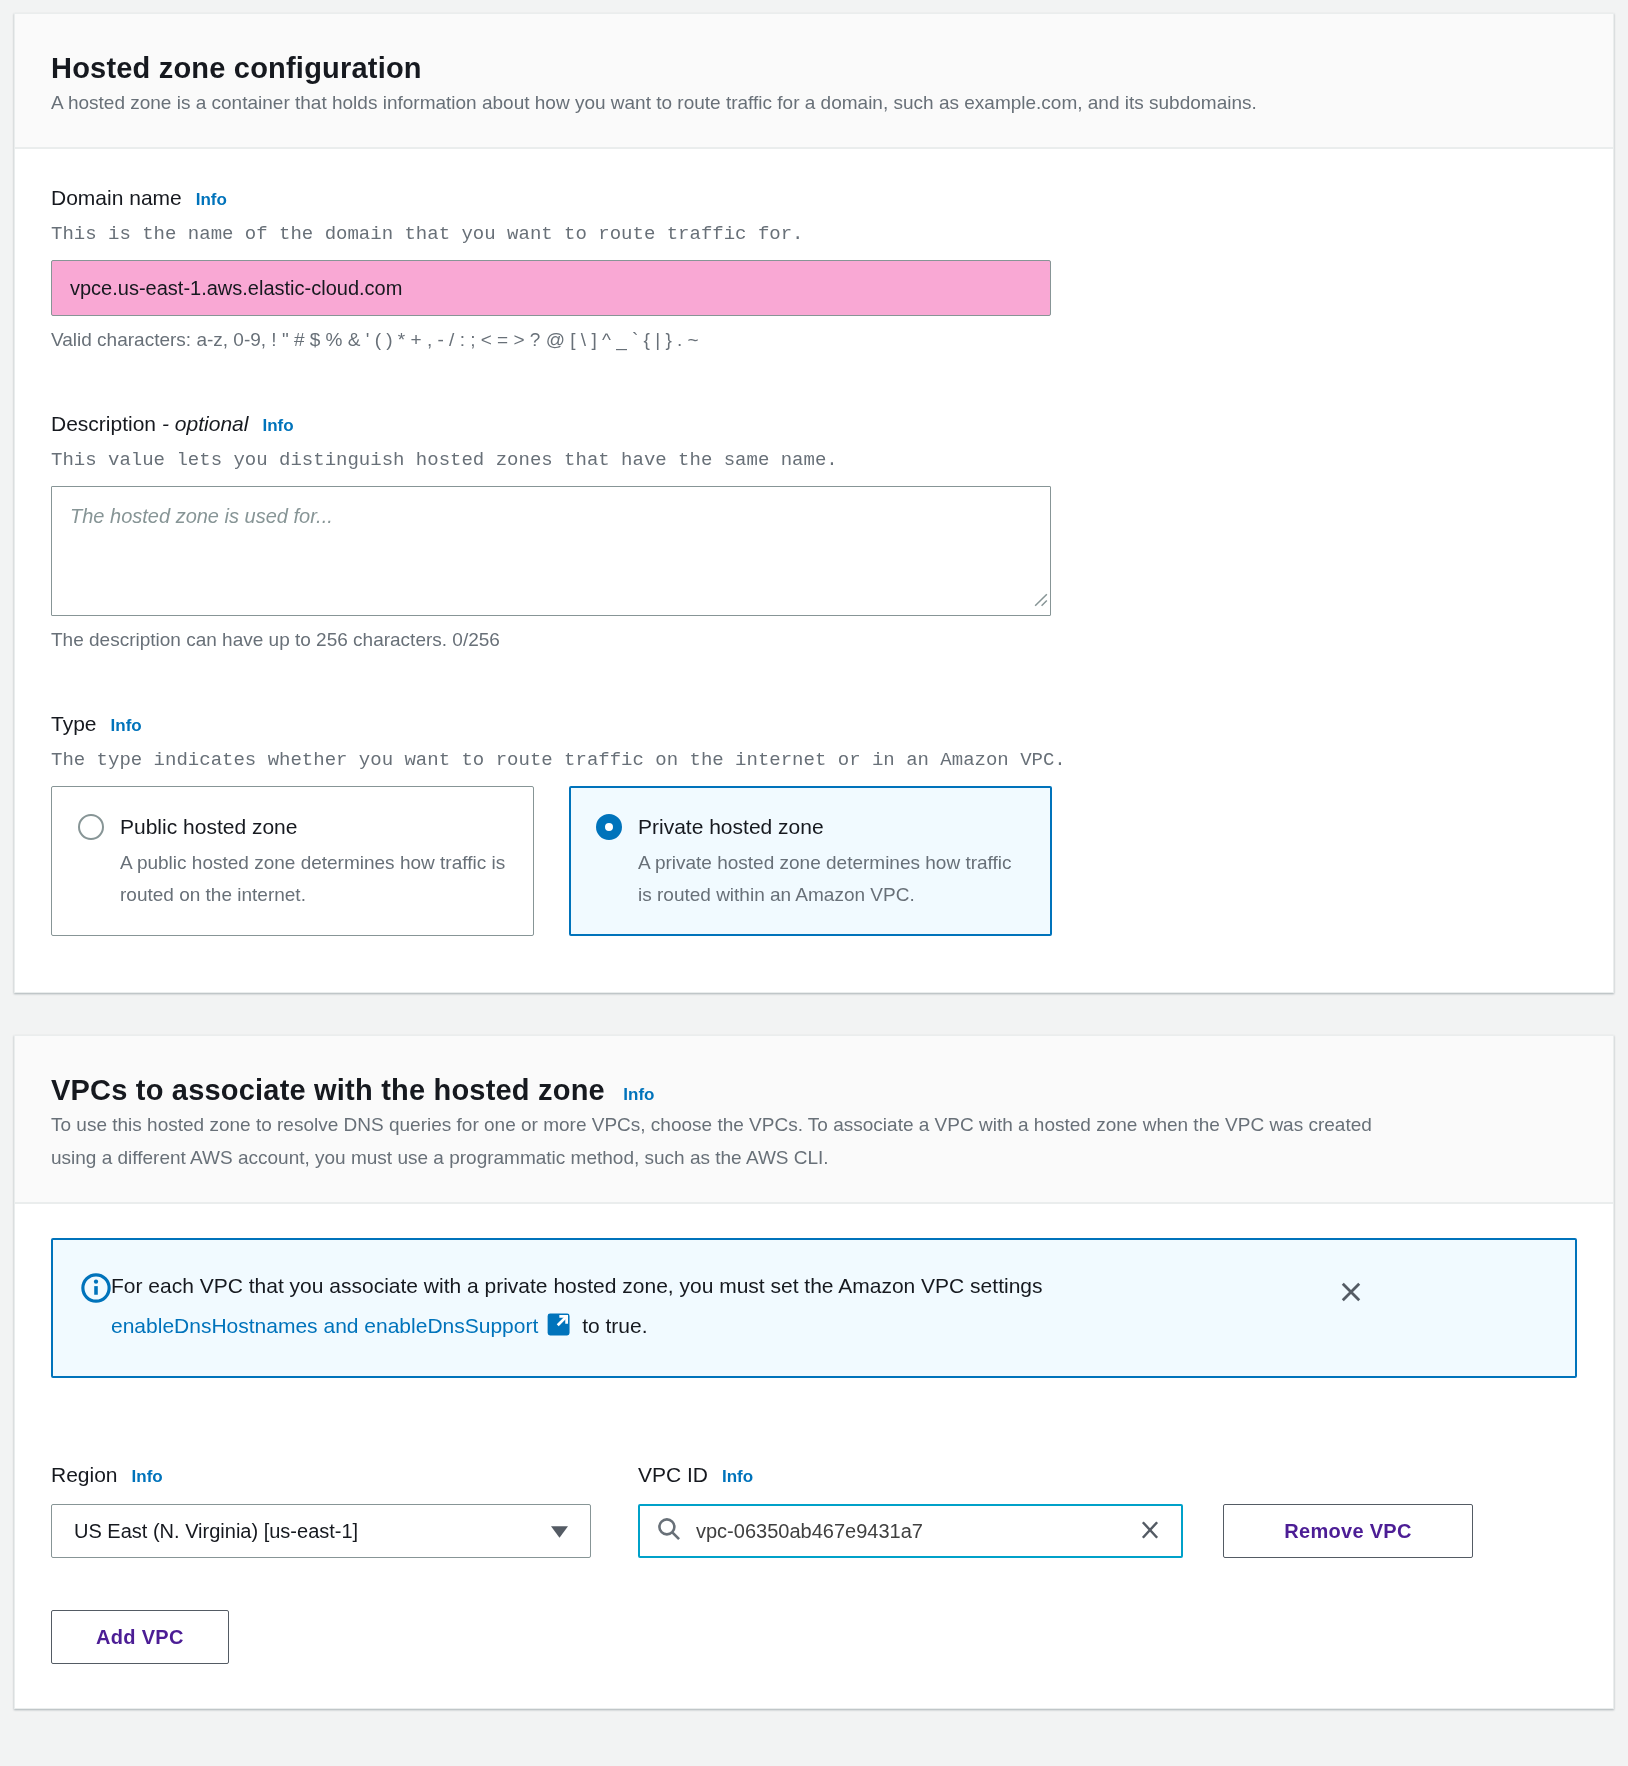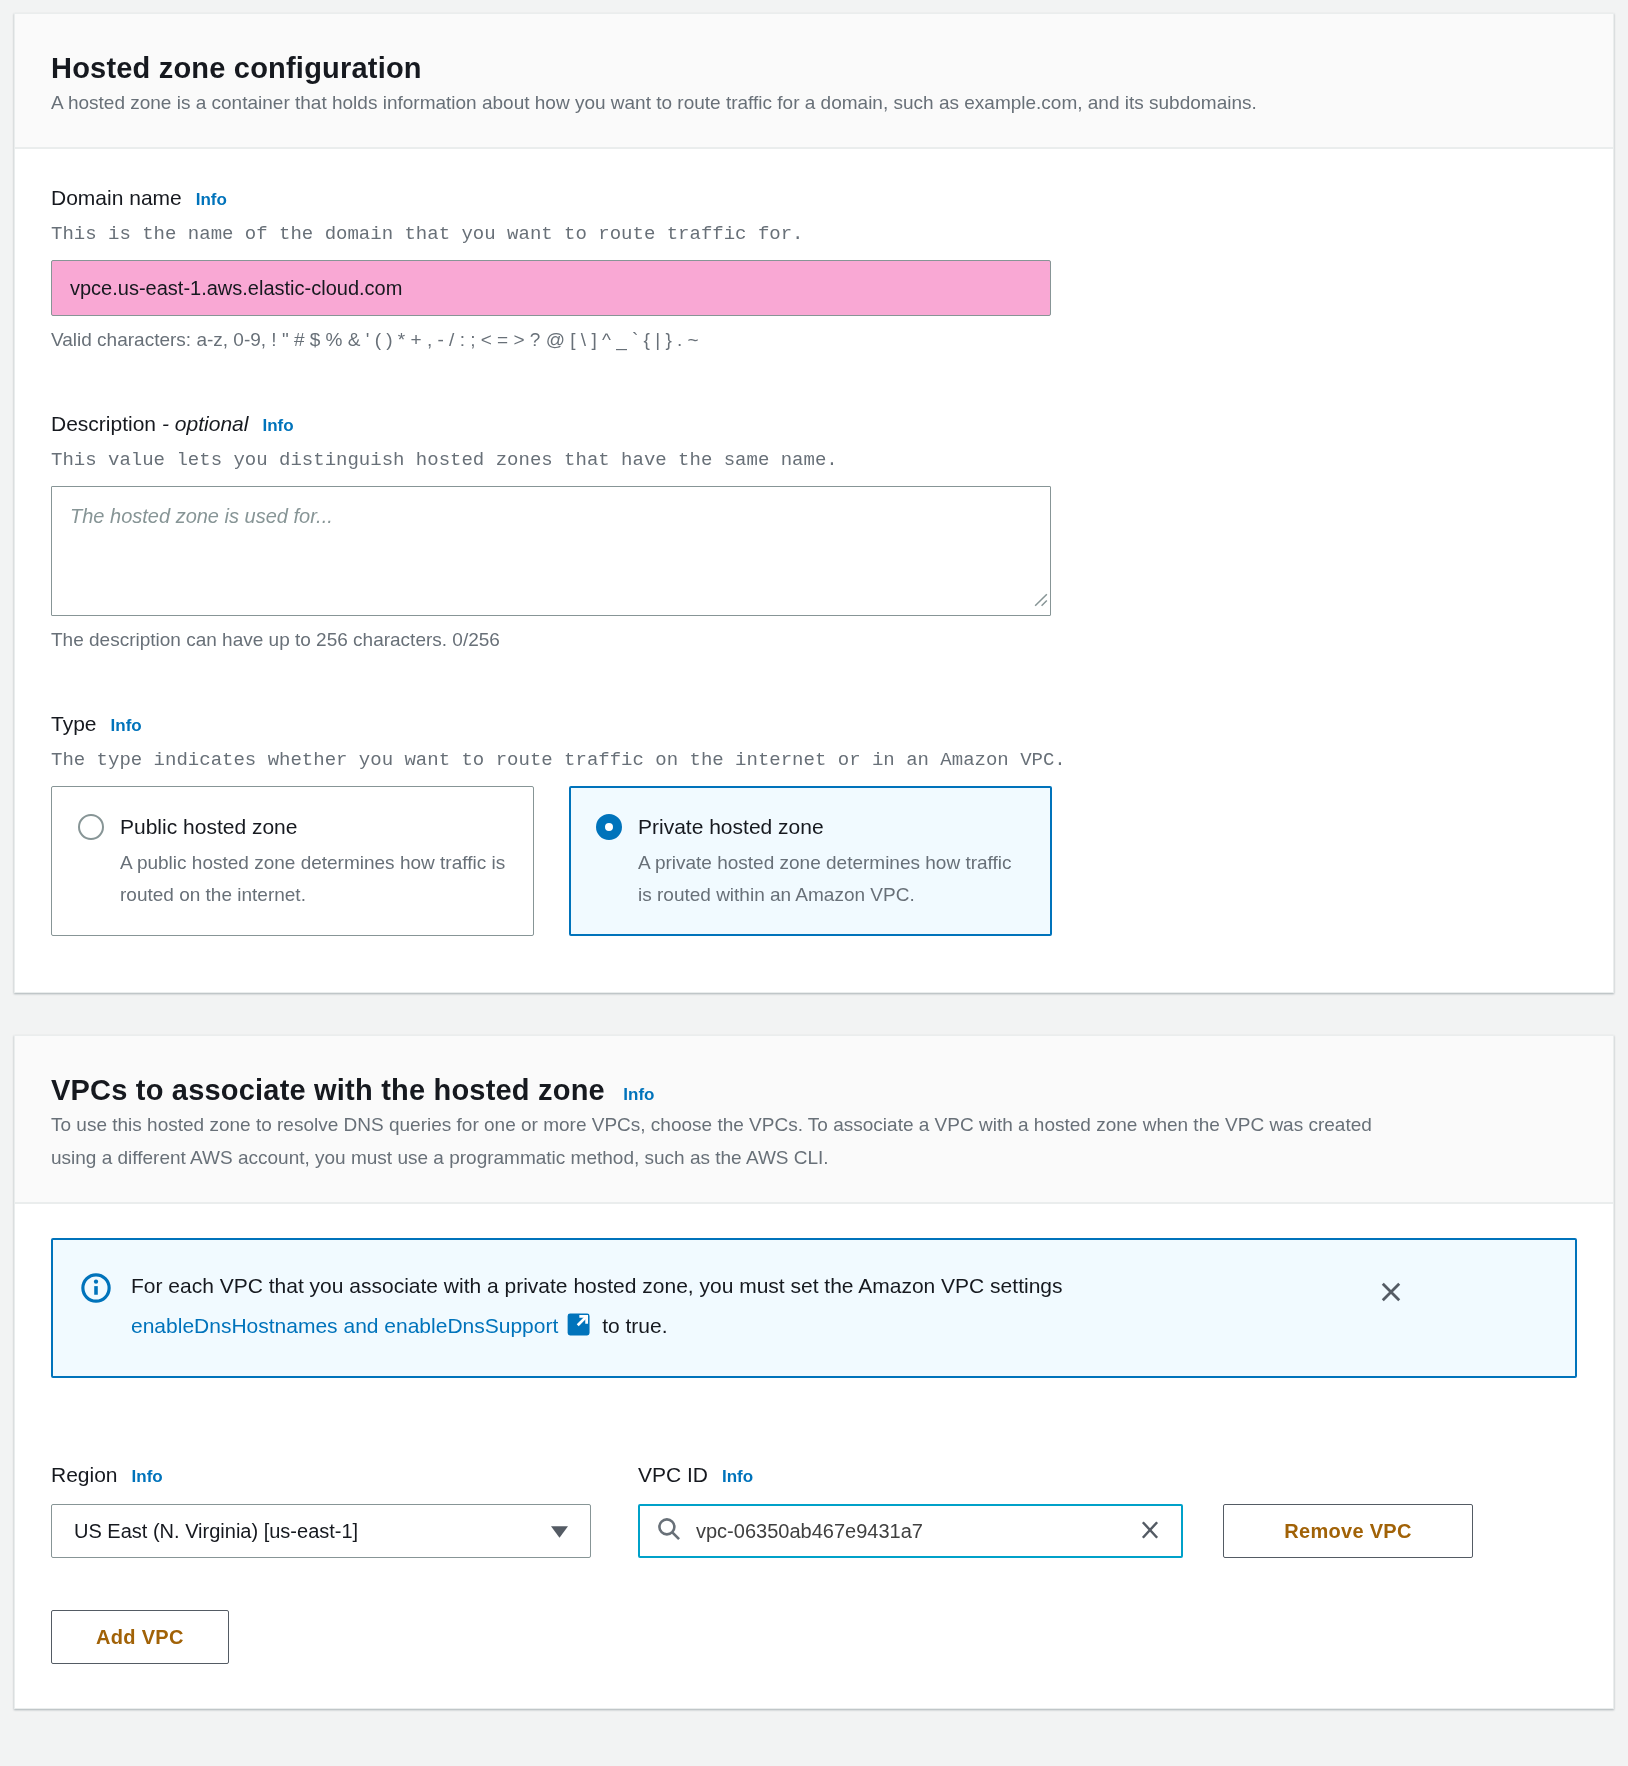--- a/index.html
+++ b/index.html
@@ -69,21 +69,21 @@
     width:26px; height:26px; border-radius:50%; flex:none; margin-top:3px;
     border:2px solid #879596; background:#fff;
   }
   .radio.checked { border:9px solid #0073bb; }
   .tile-heading { font-size:21px; line-height:32px; }
   .tile-desc { margin-top:4px; font-size:19px; line-height:32px; color:#687078; }
 
   .alert {
     border:2px solid #0073bb; border-radius:2px; background:#f1faff;
     padding:26px 24px 26px 28px;
-    display:flex; align-items:flex-start; gap:20px;
+    display:flex; align-items:flex-start; 
   }
   .alert-body { flex:1; font-size:21px; line-height:40px; max-width:1220px; }
   .alert-link { color:#0073bb; text-decoration:none; white-space:nowrap; cursor:pointer; }
   .ext-icon { display:inline-block; vertical-align:-4px; margin-left:8px; margin-right:4px; }
   .alert-close { background:none; border:none; cursor:pointer; padding:6px; margin-top:6px; }
   .info-circle { flex:none; margin-top:7px; }
 
   .vpc-row { display:flex; margin-top:82px; }
   .col-region { width:540px; margin-right:47px; }
   .col-vpc { width:545px; margin-right:40px; }
@@ -99,21 +99,21 @@
     display:flex; align-items:center; padding:0 16px; gap:14px;
   }
   .vpc-input-box input {
     border:none; outline:none; flex:1; font-family:inherit;
     font-size:20px; color:#404040; background:transparent; min-width:0;
   }
   .icon-btn { background:none; border:none; cursor:pointer; padding:2px; display:flex; }
 
   .btn {
     height:54px; border:1px solid #545b64; border-radius:2px;
-    background:#fff; color:#a16207; font-family:inherit;
+    background:#fff; color:#4c1d95; font-family:inherit;
     font-size:20px; font-weight:bold; cursor:pointer; letter-spacing:0.3px;
   }
   .btn-remove { width:250px; align-self:flex-end; }
   .btn-add { margin-top:52px; padding:0 44px; }
 </style>
 </head>
 <body>
 
 <section class="card card1">
   <header class="card-header">

